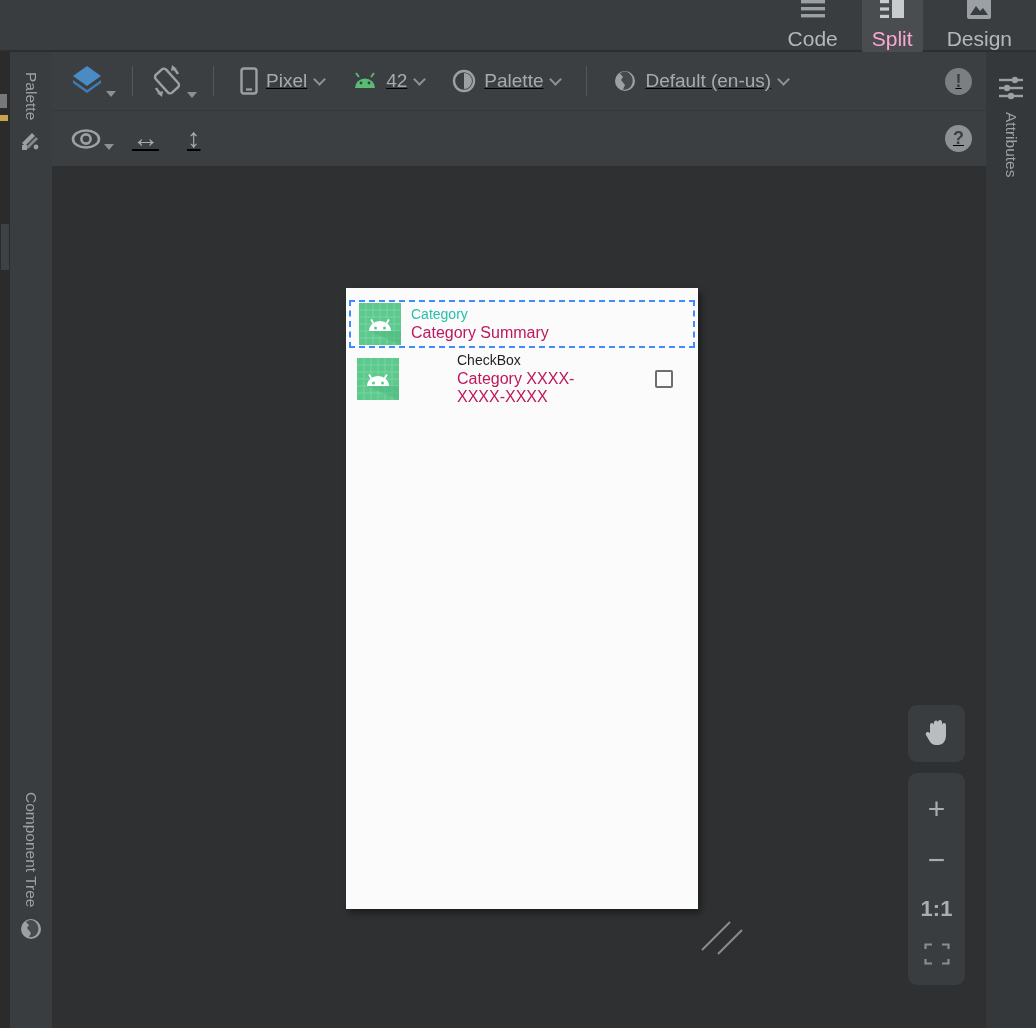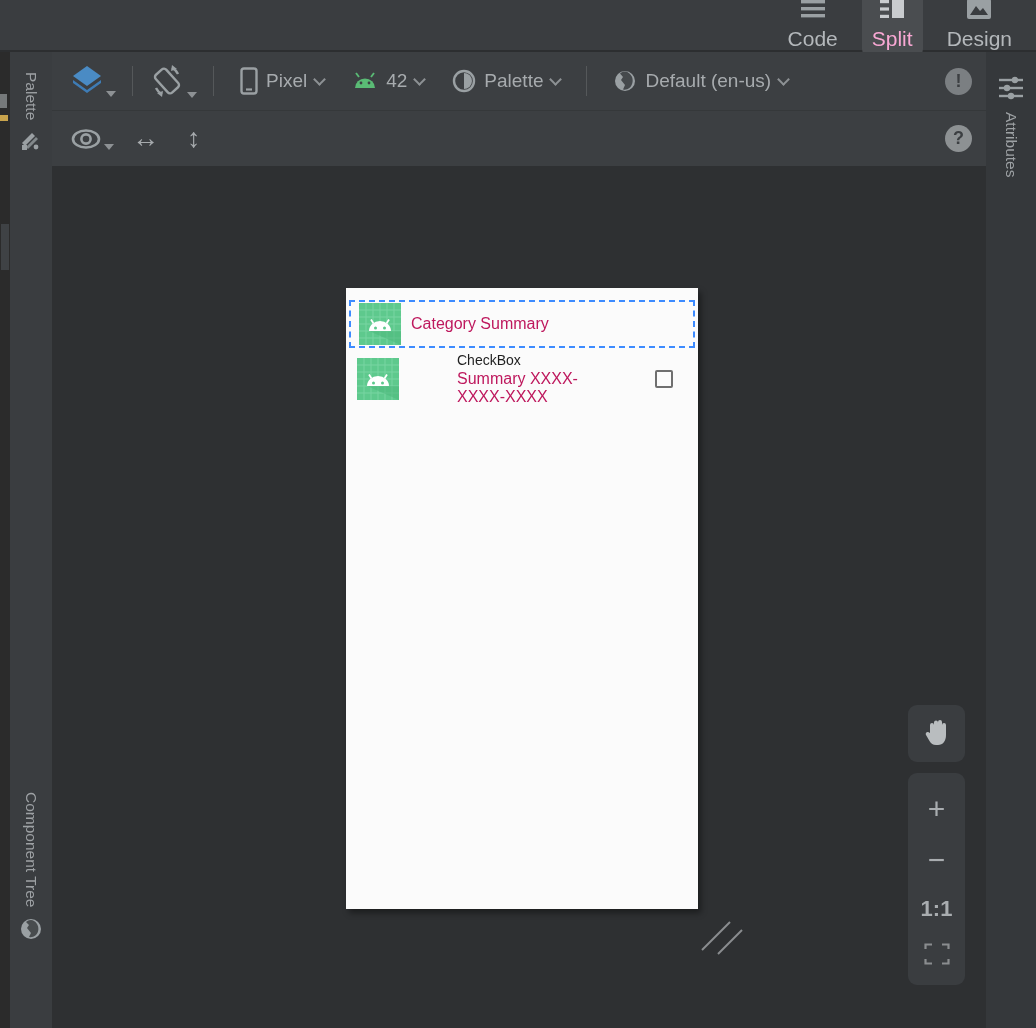--- a/index.html
+++ b/index.html
@@ -20,21 +20,21 @@
   .editor-sliver { position:absolute; left:0; top:0; width:10px; height:976px; background:#2b2b2b; }
   .sliver-mark-gray { position:absolute; left:0; top:42px; width:7px; height:14px; background:#8a8d8f; opacity:.8; }
   .sliver-mark-yellow { position:absolute; left:0; top:63px; width:8px; height:6px; background:#c8a34c; }
   .sliver-thumb { position:absolute; left:1px; top:172px; width:8px; height:46px; background:#3f4245; }
   .vtab { position:absolute; left:10px; width:42px; display:flex; flex-direction:column; align-items:center; gap:10px; }
   .vlabel { writing-mode:vertical-rl; text-orientation:mixed; color:#9da1a4; font-size:15.5px; white-space:nowrap; }
   .right-strip { position:absolute; right:0; top:52px; width:50px; height:976px; background:#35383b;
                  display:flex; flex-direction:column; align-items:center; padding-top:24px; gap:12px; }
 
   
-  .center { position:absolute; left:52px; top:52px; width:934px; height:976px; }
+  .center { position:absolute; left:52px; top:52px; width:934px; height:976px;text-decoration:underline; }
   .toolbar { background:#3c3f42; display:flex; align-items:center; padding:0 14px; }
   .toolbar.row1 { height:58px; }
   .toolbar.row2 { height:56px; border-top:1px solid #35383a; }
   .tb-sep { width:1px; height:30px; background:#55585a; margin:0 12px; }
   .tb-btn { display:flex; align-items:flex-end; gap:2px; padding:4px; cursor:default; }
   .tb-group { display:flex; align-items:center; gap:8px; margin:0 14px; color:#a7abae; font-size:19px; cursor:default; }
   .caret { width:0; height:0; border-left:5px solid transparent; border-right:5px solid transparent;
            border-top:6px solid #8d9194; align-self:flex-end; }
   .chev { width:9px; height:9px; border-right:2.5px solid #8d9194; border-bottom:2.5px solid #8d9194;
           transform:rotate(45deg); margin-top:-4px; }
@@ -285,20 +285,21 @@
                 </g>
               <path d="M10 28 L42 42 L42 28 Z" fill="#4db87c" opacity=".55"></path>
               <path d="M10 28 A 11 10 0 0 1 32 28 Z" fill="#ffffff"></path>
               <line x1="14.5" y1="20.5" x2="12" y2="16.5" stroke="#ffffff" stroke-width="1.8"></line>
                 <line x1="27.5" y1="20.5" x2="30" y2="16.5" stroke="#ffffff" stroke-width="1.8"></line>
               <circle cx="16.5" cy="25" r="1.5" fill="#5ec98d"></circle>
                 <circle cx="25.5" cy="25" r="1.5" fill="#5ec98d"></circle>
             </svg>
           </span>
           <span class="row-text">
+            <span class="row-title teal">Category</span>
             <span class="row-sub">Category Summary</span>
           </span>
         </div>
 
         <div class="list-row" style="top:67px;gap:48px;">
           <span class="app-icon">
             <svg width="42" height="42" viewBox="0 0 42 42">
               <rect width="42" height="42" fill="#5ec98d"></rect>
               <g stroke="#79d5a2" stroke-width="1">
                   <line x1="7" y1="0" x2="7" y2="42"></line>
@@ -315,21 +316,21 @@
               <path d="M10 28 L42 42 L42 28 Z" fill="#4db87c" opacity=".55"></path>
               <path d="M10 28 A 11 10 0 0 1 32 28 Z" fill="#ffffff"></path>
               <line x1="14.5" y1="20.5" x2="12" y2="16.5" stroke="#ffffff" stroke-width="1.8"></line>
                 <line x1="27.5" y1="20.5" x2="30" y2="16.5" stroke="#ffffff" stroke-width="1.8"></line>
               <circle cx="16.5" cy="25" r="1.5" fill="#5ec98d"></circle>
                 <circle cx="25.5" cy="25" r="1.5" fill="#5ec98d"></circle>
             </svg>
           </span>
           <span class="row-text">
             <span class="row-title">CheckBox</span>
-            <span class="row-sub">Summary XXXX-XXXX-XXXX</span>
+            <span class="row-sub">Category XXXX-XXXX-XXXX</span>
           </span>
           <span class="checkbox"></span>
         </div>
       </div>
 
       <span class="resize-handle">
         <svg width="46" height="42" viewBox="0 0 46 42">
             <g stroke="#8a8d8f" stroke-width="2">
               <line x1="2" y1="36" x2="30" y2="8"></line>
               <line x1="18" y1="40" x2="42" y2="16"></line>

